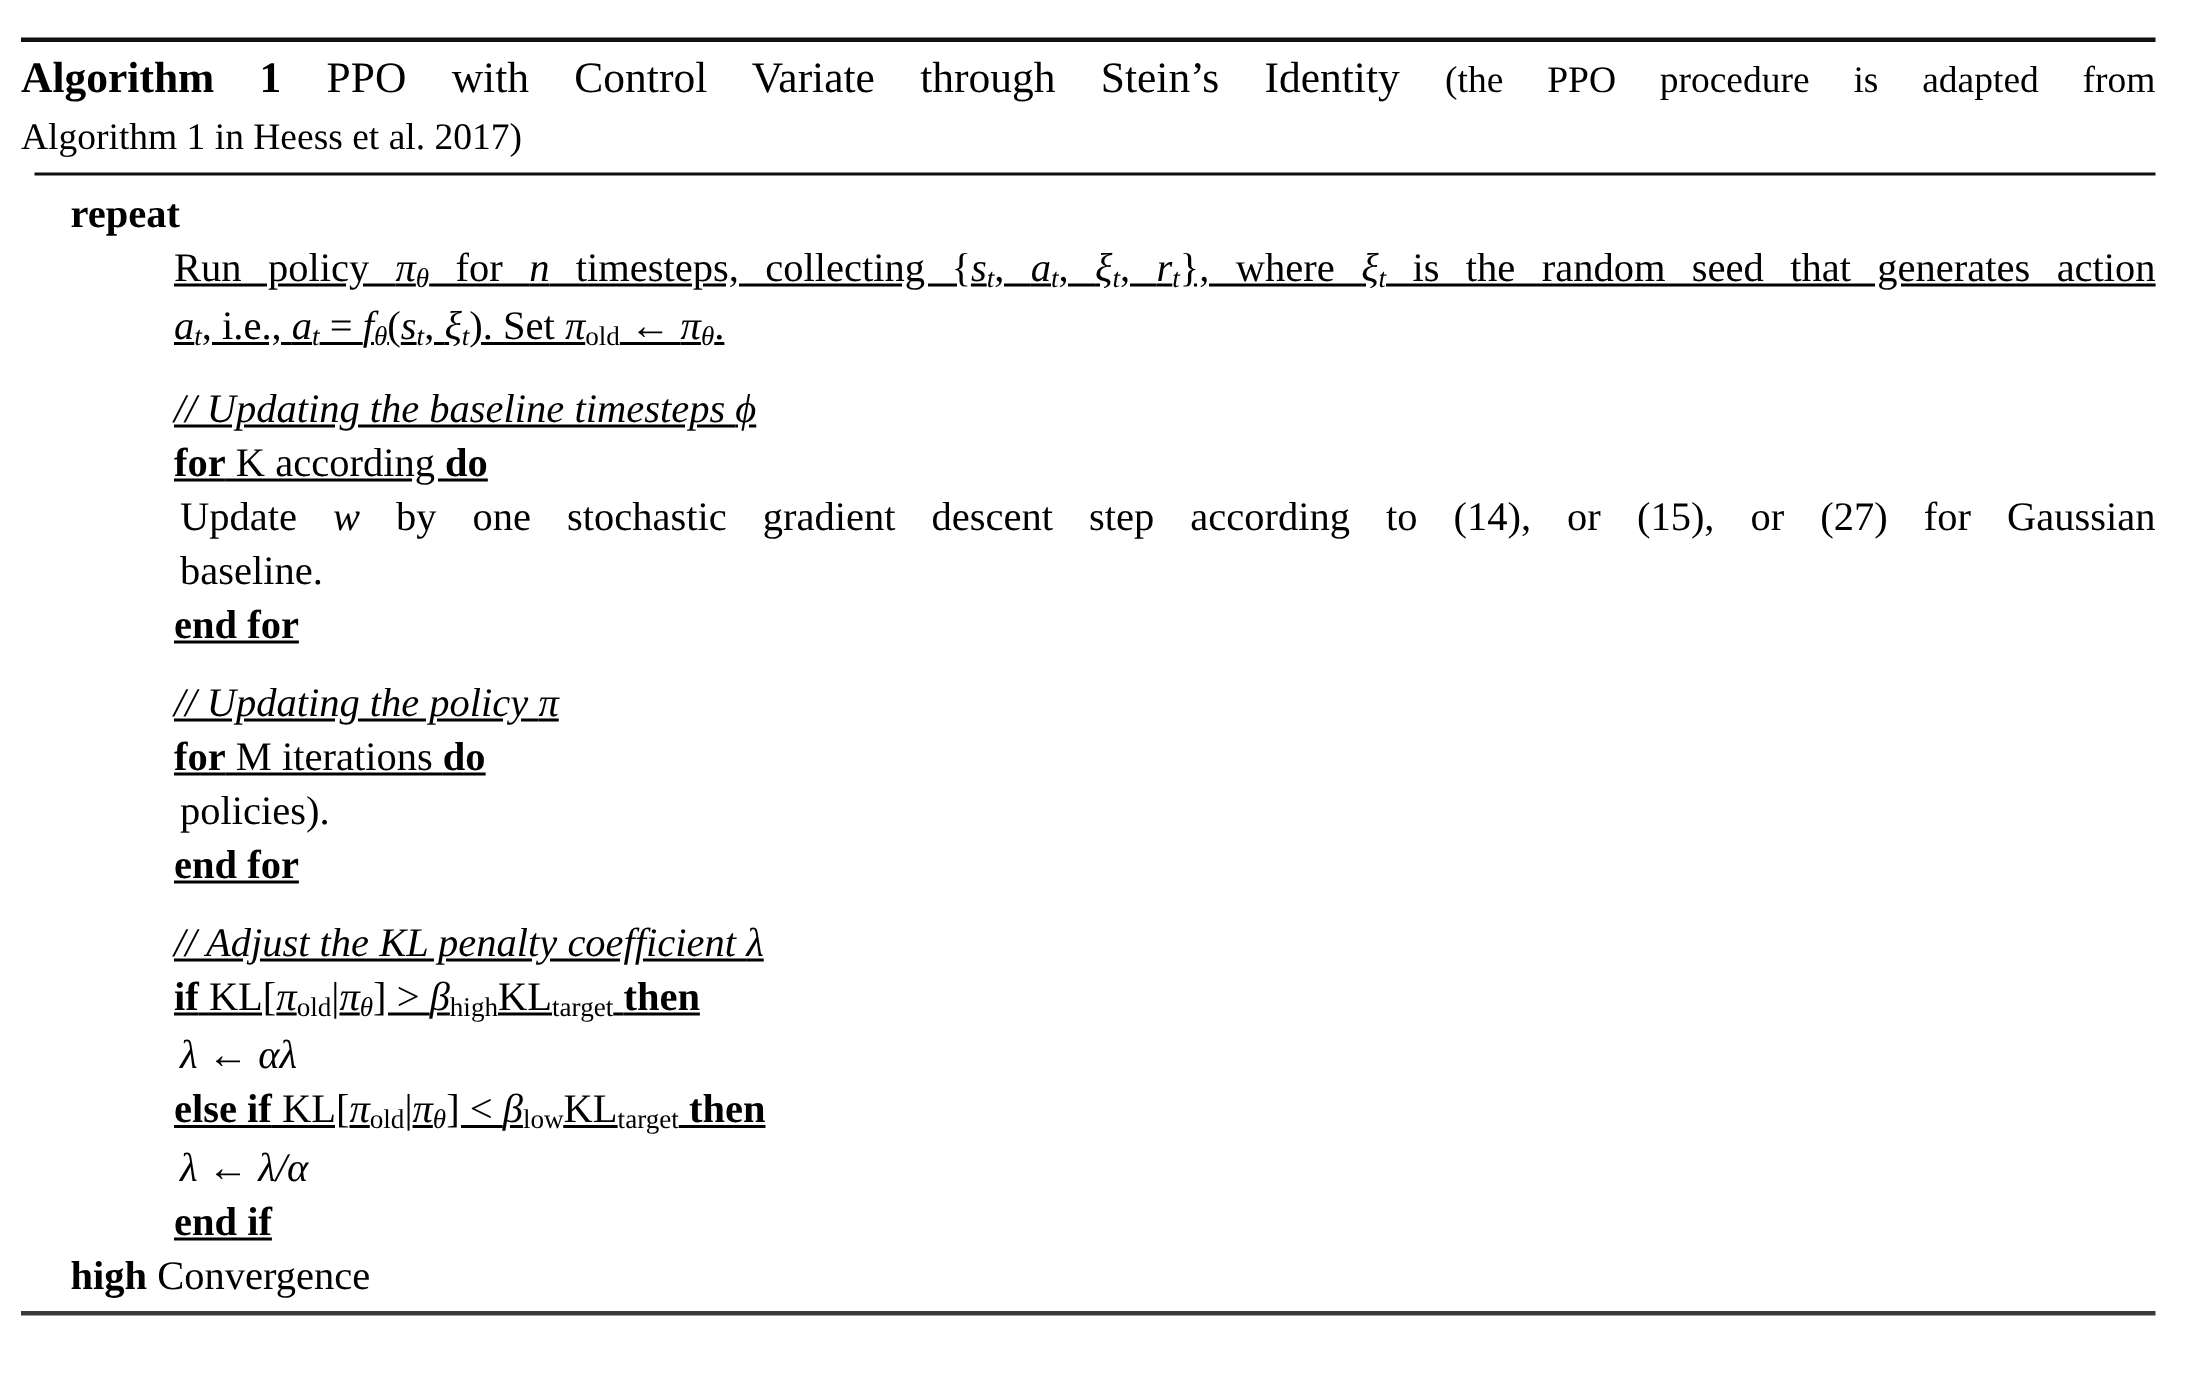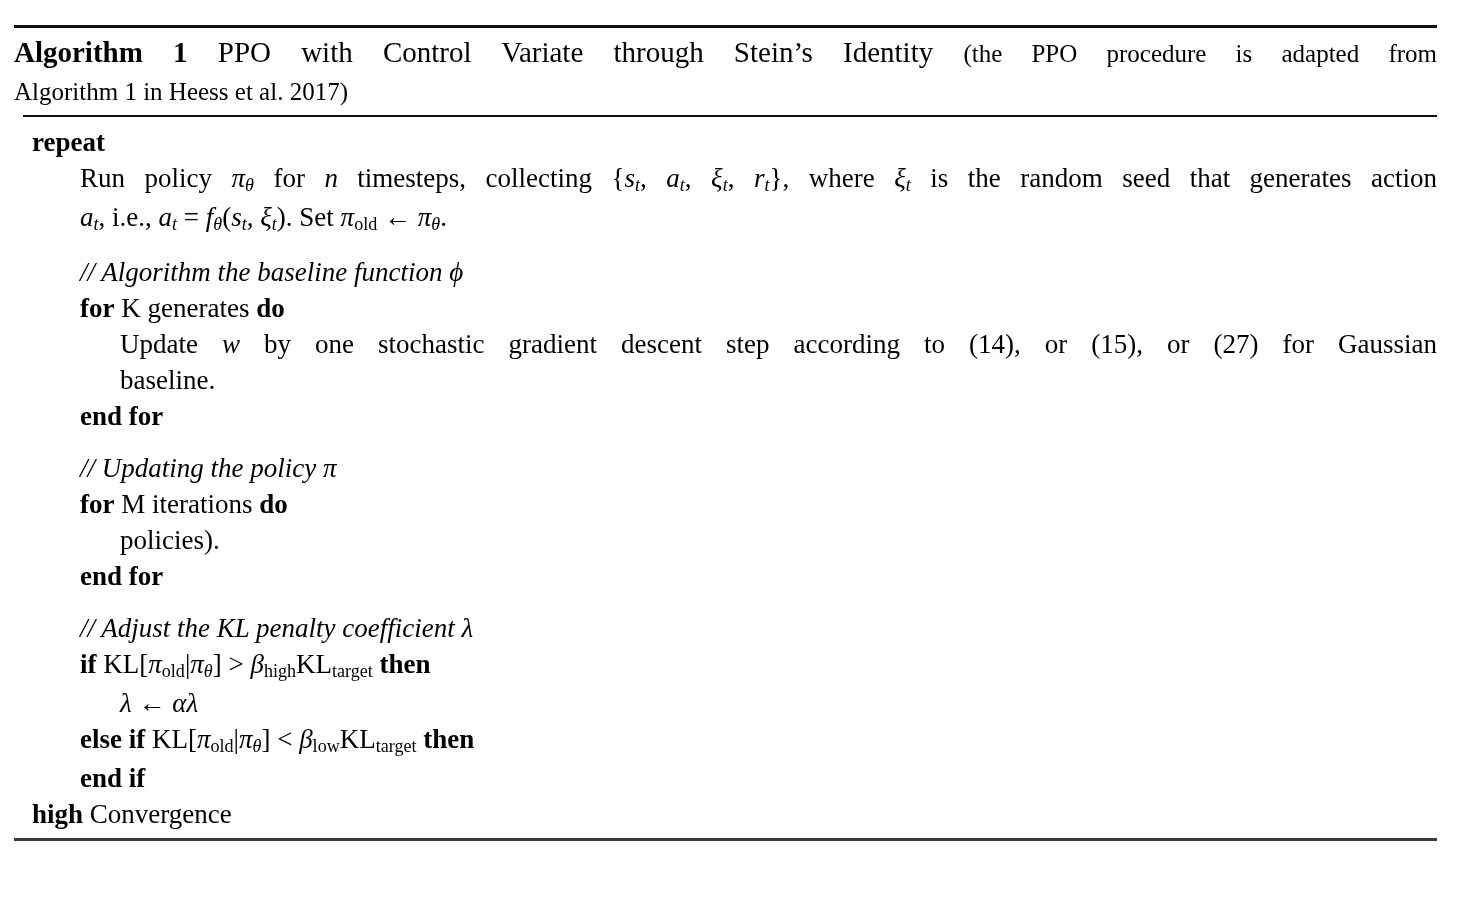--- a/index.html
+++ b/index.html
@@ -21,22 +21,22 @@
     padding: 6px 23px 5px 14px;
     font-size: 29px;
     line-height: 36px;
   }
   .body {
     padding: 7px 23px 0 14px;
     font-size: 27px;
     line-height: 36px;
   }
   .line { min-height: 36px; }
-  .in1 { margin-left: 18px; }
-  .in2 { margin-left: 66px; }
+  .in1 { margin-left: 33px; }
+  .in2 { margin-left: 102px; text-decoration: underline; }
   .in3 { margin-left: 106px; }
   .gap { margin-top: 16px; }
   .jf  { text-align: justify; text-align-last: justify; }
 
   .f-r  { font-style: normal; font-weight: normal; }
   .f-b  { font-weight: bold; }
   .f-i  { font-style: italic; }
   .f-m  { font-style: italic; }
   .f-n  { font-size: 25px; }
   .f-sr, .f-sm {
@@ -53,30 +53,31 @@
   <div class="rule rule-top" style="background: rgb(17, 17, 17);"></div>
   <div class="header" id="algo-header">
       <div class="line jf"><span class="f-b">Algorithm 1</span><span class="f-r"> PPO with Control Variate through Stein’s Identity </span><span class="f-n">(the PPO procedure is adapted from</span></div>
       <div class="line"><span class="f-n">Algorithm 1 in Heess et al. 2017)</span></div>
     </div>
   <div class="rule rule-mid" style="background: rgb(17, 17, 17);"></div>
   <div class="body" id="algo-body">
       <div class="line in1"><span class="f-b">repeat</span></div>
       <div class="line in2 jf"><span class="f-r">Run policy </span><span class="f-m">π</span><span class="f-sm">θ</span><span class="f-r"> for </span><span class="f-m">n</span><span class="f-r"> timesteps, collecting {</span><span class="f-m">s</span><span class="f-sm">t</span><span class="f-r">, </span><span class="f-m">a</span><span class="f-sm">t</span><span class="f-r">, </span><span class="f-m">ξ</span><span class="f-sm">t</span><span class="f-r">, </span><span class="f-m">r</span><span class="f-sm">t</span><span class="f-r">}, where </span><span class="f-m">ξ</span><span class="f-sm">t</span><span class="f-r"> is the random seed that generates action</span></div>
       <div class="line in2"><span class="f-m">a</span><span class="f-sm">t</span><span class="f-r">, i.e., </span><span class="f-m">a</span><span class="f-sm">t</span><span class="f-r"> = </span><span class="f-m">f</span><span class="f-sm">θ</span><span class="f-r">(</span><span class="f-m">s</span><span class="f-sm">t</span><span class="f-r">, </span><span class="f-m">ξ</span><span class="f-sm">t</span><span class="f-r">). Set </span><span class="f-m">π</span><span class="f-sr">old</span><span class="f-r"> ← </span><span class="f-m">π</span><span class="f-sm">θ</span><span class="f-r">.</span></div>
-      <div class="line in2 gap"><span class="f-i">// Algorithm the baseline function </span><span class="f-m">ϕ</span></div>
-      <div class="line in2"><span class="f-b">for</span><span class="f-r"> K generates </span><span class="f-b">do</span></div>
+      <div class="line in2 gap"><span class="f-i">// Updating the baseline timesteps </span><span class="f-m">ϕ</span></div>
+      <div class="line in2"><span class="f-b">for</span><span class="f-r"> K according </span><span class="f-b">do</span></div>
       <div class="line in3 jf"><span class="f-r">Update </span><span class="f-m">w</span><span class="f-r"> by one stochastic gradient descent step according to (14), or (15), or (27) for Gaussian</span></div>
       <div class="line in3"><span class="f-r">baseline.</span></div>
       <div class="line in2"><span class="f-b">end for</span></div>
       <div class="line in2 gap"><span class="f-i">// Updating the policy </span><span class="f-m">π</span></div>
       <div class="line in2"><span class="f-b">for</span><span class="f-r"> M iterations </span><span class="f-b">do</span></div>
       <div class="line in3"><span class="f-r">policies).</span></div>
       <div class="line in2"><span class="f-b">end for</span></div>
       <div class="line in2 gap"><span class="f-i">// Adjust the KL penalty coefficient </span><span class="f-m">λ</span></div>
       <div class="line in2"><span class="f-b">if</span><span class="f-r"> KL[</span><span class="f-m">π</span><span class="f-sr">old</span><span class="f-r">|</span><span class="f-m">π</span><span class="f-sm">θ</span><span class="f-r">] &gt; </span><span class="f-m">β</span><span class="f-sr">high</span><span class="f-r">KL</span><span class="f-sr">target</span><span class="f-r"> </span><span class="f-b">then</span></div>
       <div class="line in3"><span class="f-m">λ</span><span class="f-r"> ← </span><span class="f-m">αλ</span></div>
       <div class="line in2"><span class="f-b">else if</span><span class="f-r"> KL[</span><span class="f-m">π</span><span class="f-sr">old</span><span class="f-r">|</span><span class="f-m">π</span><span class="f-sm">θ</span><span class="f-r">] &lt; </span><span class="f-m">β</span><span class="f-sr">low</span><span class="f-r">KL</span><span class="f-sr">target</span><span class="f-r"> </span><span class="f-b">then</span></div>
+      <div class="line in3"><span class="f-m">λ</span><span class="f-r"> ← </span><span class="f-m">λ/α</span></div>
       <div class="line in2"><span class="f-b">end if</span></div>
       <div class="line in1"><span class="f-b">high</span><span class="f-r"> Convergence</span></div>
     </div>
   <div class="rule rule-bottom" style="background: rgb(58, 58, 58);"></div>
 </div>
 
 </body></html>

